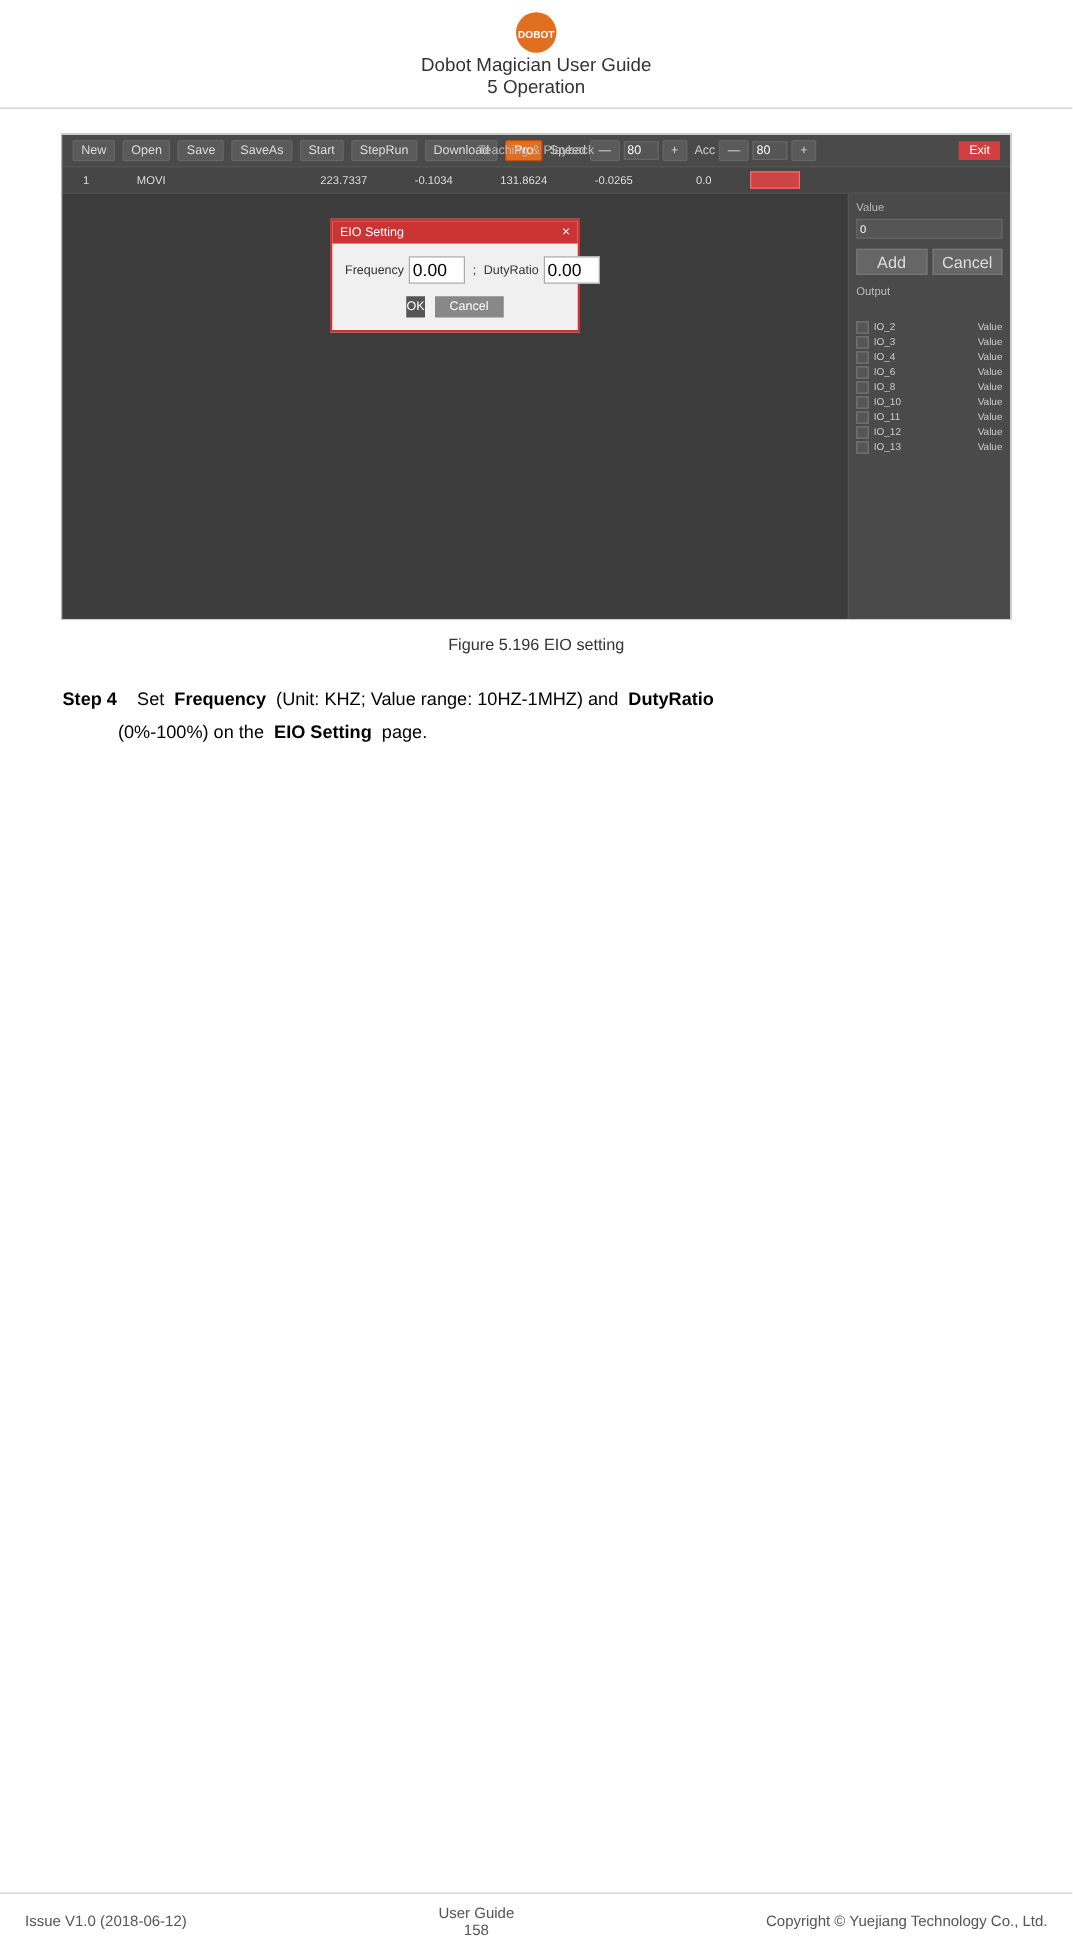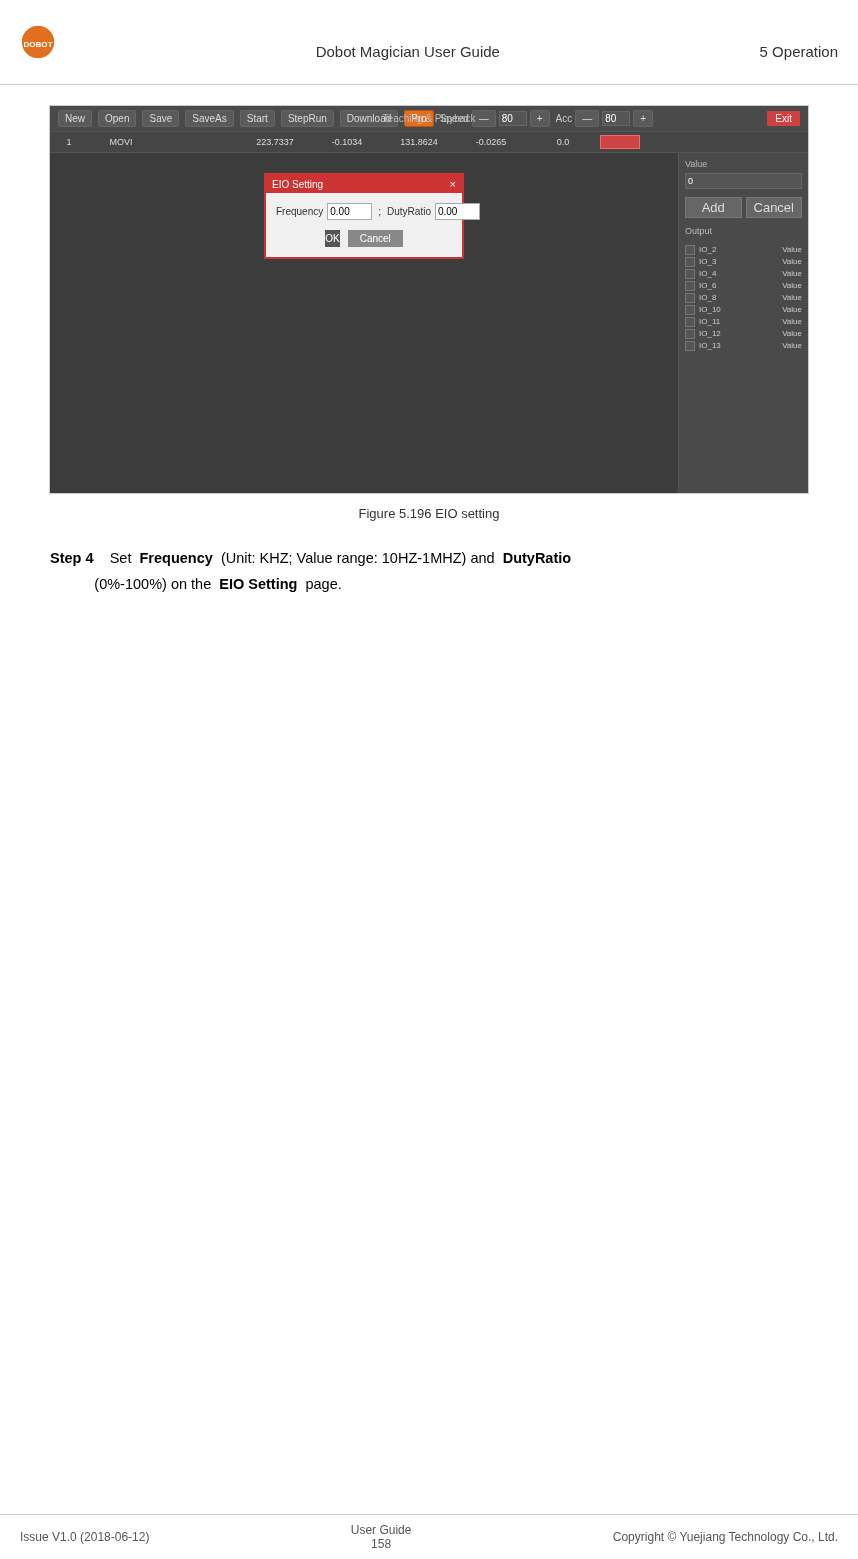--- a/index.html
+++ b/index.html
@@ -9,24 +9,25 @@
       background: #ffffff;
       font-family: Arial, sans-serif;
       font-size: 14px;
       color: #000;
       position: relative;
     }
 
     
     .page-header {
       display: flex;
-      align-items: flex-end;
+      align-items: center;
       justify-content: space-between;
-      padding: 24px 20px;
+      padding: 8px 20px;
       border-bottom: 1px solid #ccc;
+      flex-direction: column;
     }
     .logo-area {
       display: flex;
       align-items: center;
       gap: 8px;
     }
     .logo-icon {
       width: 36px;
       height: 36px;
     }
@@ -183,21 +184,21 @@
       padding: 2px;
       text-align: center;
       cursor: pointer;
     }
     .output-section {
       margin-top: 4px;
     }
     .output-label {
       color: #bbb;
       font-size: 9px;
-      margin-bottom: 9px;
+      margin-bottom: 19px;
     }
     .output-row {
       display: flex;
       gap: 4px;
       margin-bottom: 2px;
     }
     .output-checkbox {
       width: 10px;
       height: 10px;
       background: #555;
@@ -250,21 +251,21 @@
       margin-bottom: 10px;
     }
     .eio-field-label {
       font-size: 10px;
       color: #333;
     }
     .eio-field-input {
       width: 45px;
       border: 1px solid #aaa;
       padding: 2px;
-      font-size: 10px;
+      font-size: 14px;
       background: white;
     }
     .eio-dialog-btns {
       display: flex;
       gap: 8px;
       justify-content: center;
     }
     .eio-btn-ok {
       background: #555;
       color: white;

